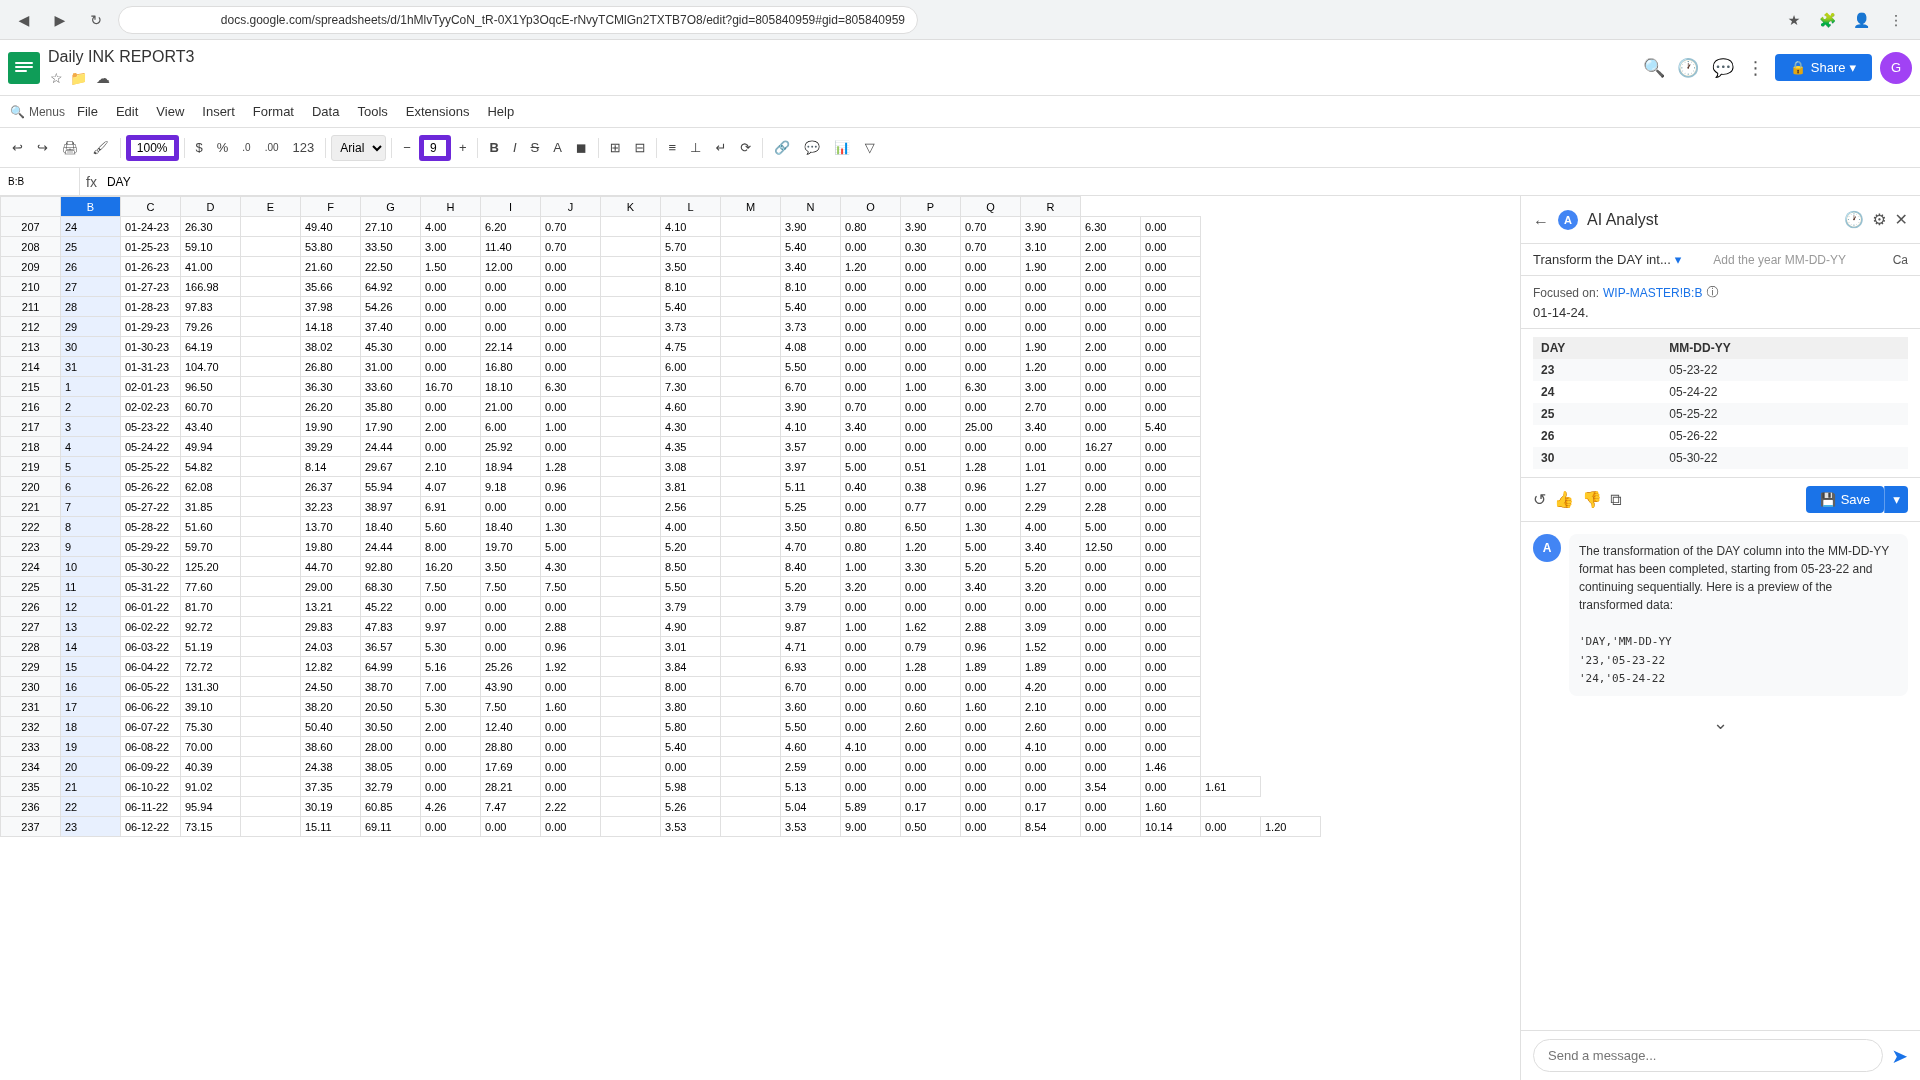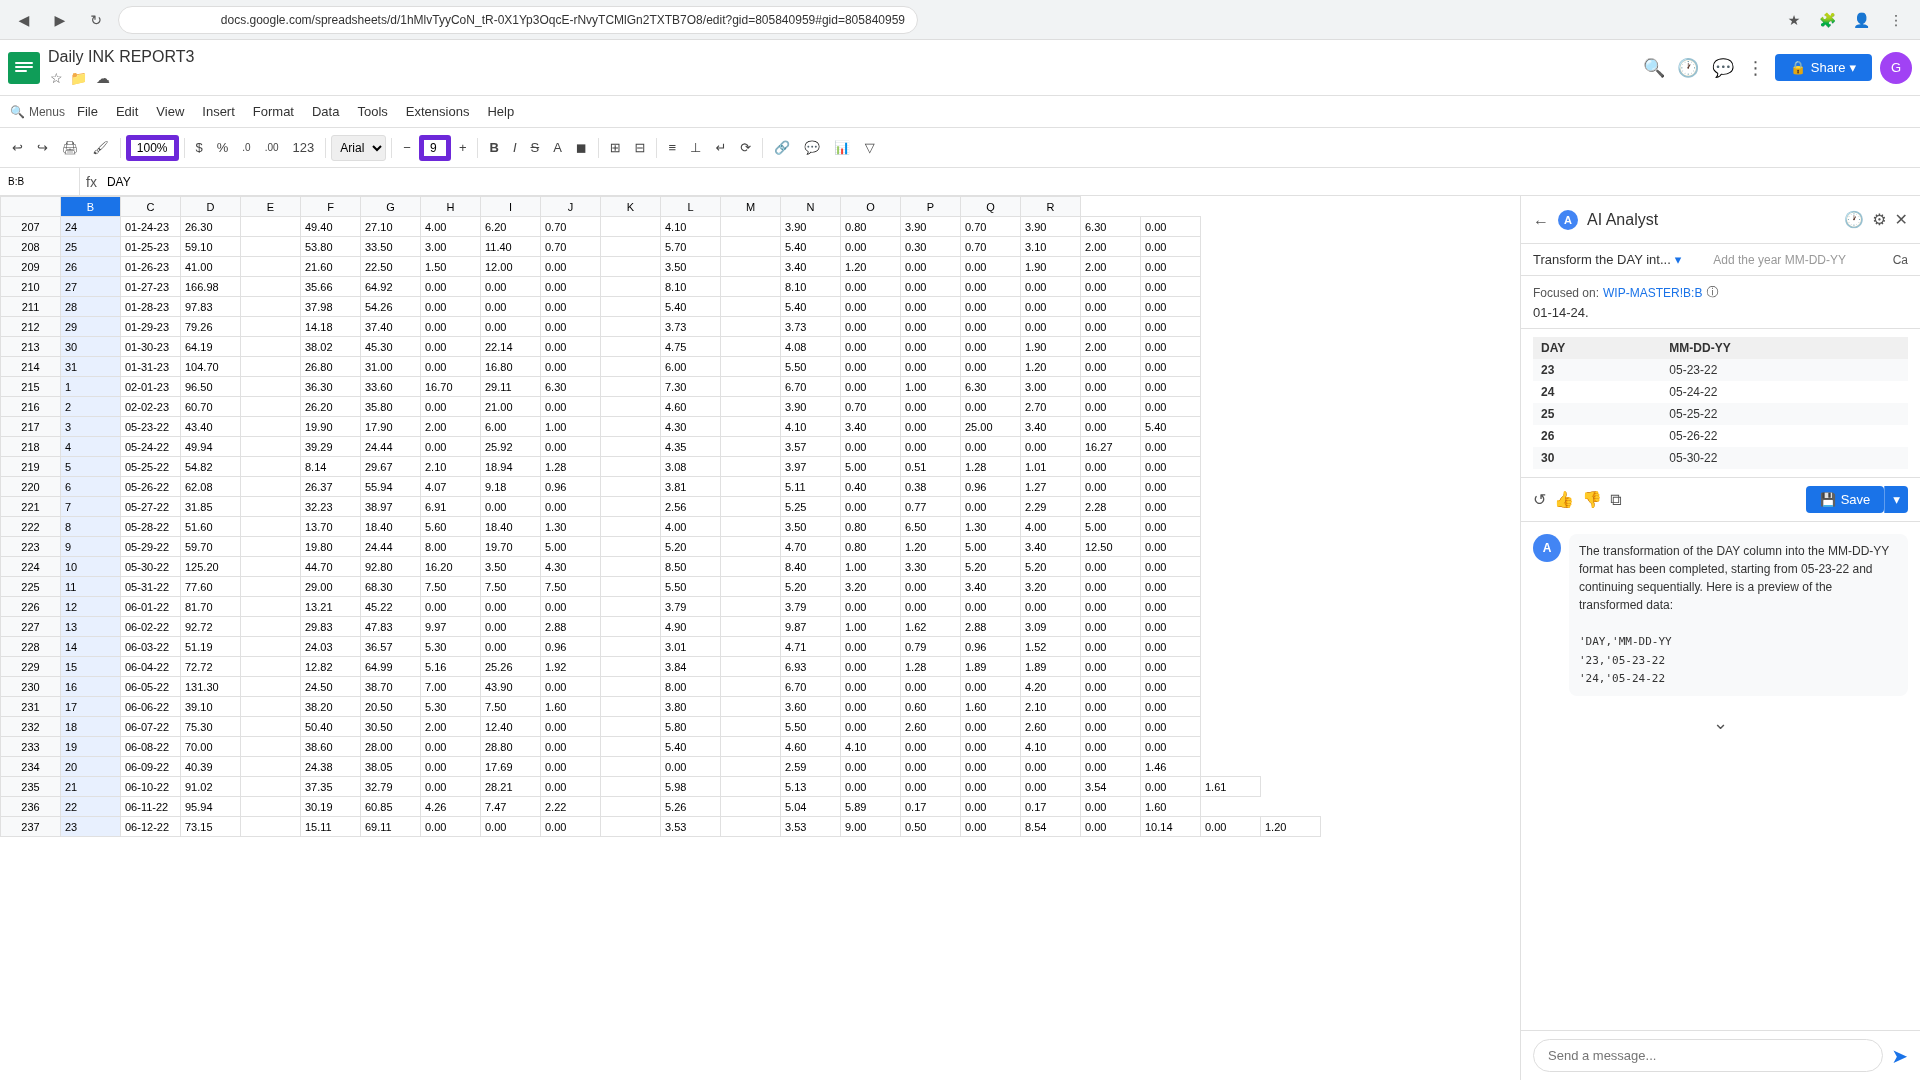--- a/index.html
+++ b/index.html
@@ -721,21 +721,21 @@
             </tr>
             <tr>
               <td class="row-header">215</td>
               <td class="selected-col">1</td>
               <td>02-01-23</td>
               <td>96.50</td>
               <td></td>
               <td>36.30</td>
               <td>33.60</td>
               <td>16.70</td>
-              <td>29.11</td>
+              <td>18.10</td>
               <td>6.30</td>
               <td></td>
               <td>7.30</td>
               <td></td>
               <td>6.70</td>
               <td>0.00</td>
               <td>1.00</td>
               <td>6.30</td>
               <td>3.00</td>
               <td>0.00</td>

